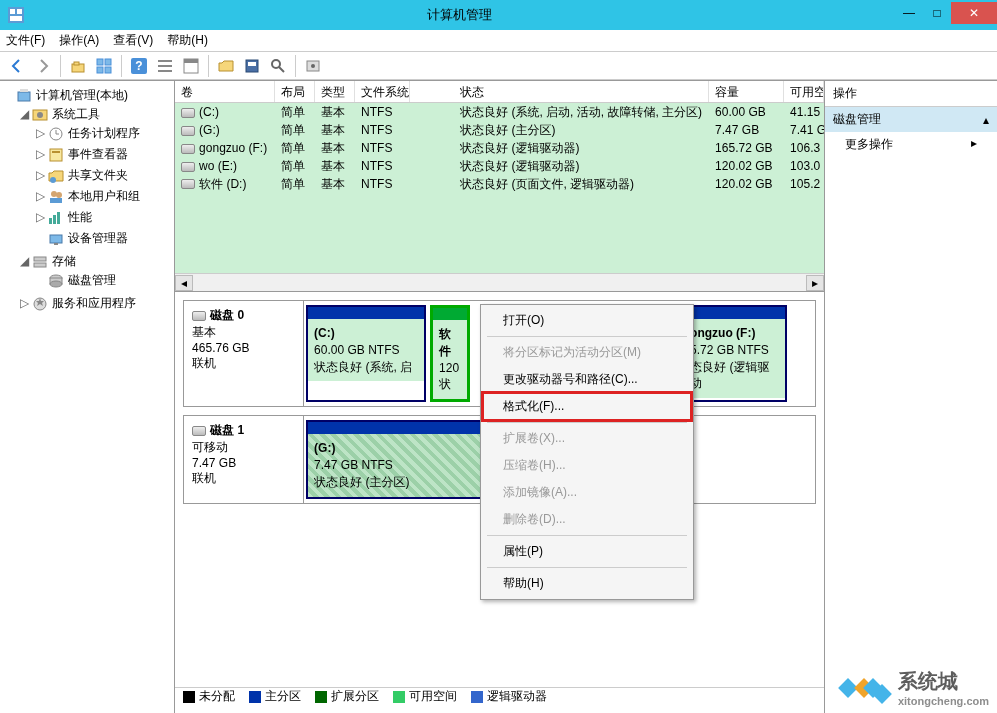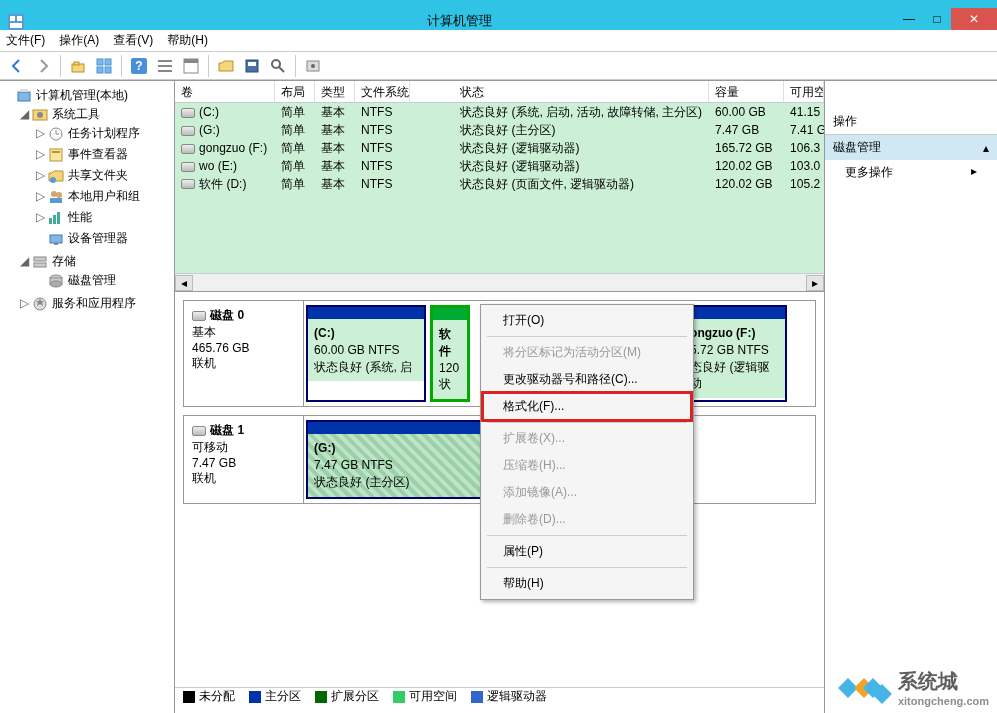--- a/index.html
+++ b/index.html
@@ -1,19 +1,19 @@
 <!DOCTYPE html>
 <html><head>
 <meta charset="utf-8">
 <style>
 * { margin: 0; padding: 0; box-sizing: border-box; font-family: "Microsoft YaHei", sans-serif; font-size: 12px; }
 body { width: 997px; height: 713px; background: #fff; position: relative; overflow: hidden; }
 
 
-.titlebar { height: 30px; background: linear-gradient(#2fc4e6, #2fc4e6); display: flex; align-items: flex-end; position: relative; }
+.titlebar { height: 30px; background: linear-gradient(#2fc4e6, #2fc4e6); display: flex; align-items: center; position: relative; }
 .titlebar-icon { width: 16px; height: 16px; margin-left: 8px; }
 .titlebar-title { flex: 1; text-align: center; color: #000; font-size: 13px; }
 .win-buttons { display: flex; }
 .win-btn { width: 28px; height: 22px; display: flex; align-items: center; justify-content: center; margin-top: -4px;}
 .win-btn.min { background: #2fc4e6; color:#000; }
 .win-btn.max { background: #2fc4e6; color:#000; }
 .win-btn.close { background: #d9534f; color: #fff; width: 46px; }
 
 
 .menubar { height: 22px; background: #fff; display: flex; align-items: center; padding: 0 6px; border-bottom: 1px solid #ccc; }
@@ -21,21 +21,21 @@
 
 
 .toolbar { height: 28px; background: #fff; display: flex; align-items: center; padding: 0 6px; gap: 4px; border-bottom: 1px solid #ccc; }
 .tool-btn { width: 22px; height: 22px; border: 1px solid transparent; display: flex; align-items: center; justify-content: center; }
 .tool-sep { width: 1px; height: 22px; background: #ccc; margin: 0 2px; }
 
 
 .main { display: flex; height: calc(713px - 30px - 22px - 28px); border-top: 1px solid #999; }
 .tree-panel { width: 195px; border-right: 1px solid #999; overflow: auto; padding: 4px 2px; }
 .center-panel { flex: 1; display: flex; flex-direction: column; border-right: 1px solid #999; }
-.actions-panel { width: 192px; margin-top: 28px; }
+.actions-panel { width: 192px; }
 
 
 .tree ul { list-style: none; padding-left: 16px; }
 .tree > ul { padding-left: 2px; }
 .tree li { padding: 2px 0; white-space: nowrap; }
 .tree .exp { display: inline-block; width: 12px; color: #666; cursor: default; }
 .tree .exp.empty { visibility: hidden; }
 .tree .ticon { display: inline-block; width: 16px; height: 16px; vertical-align: middle; margin-right: 4px; }
 
 

